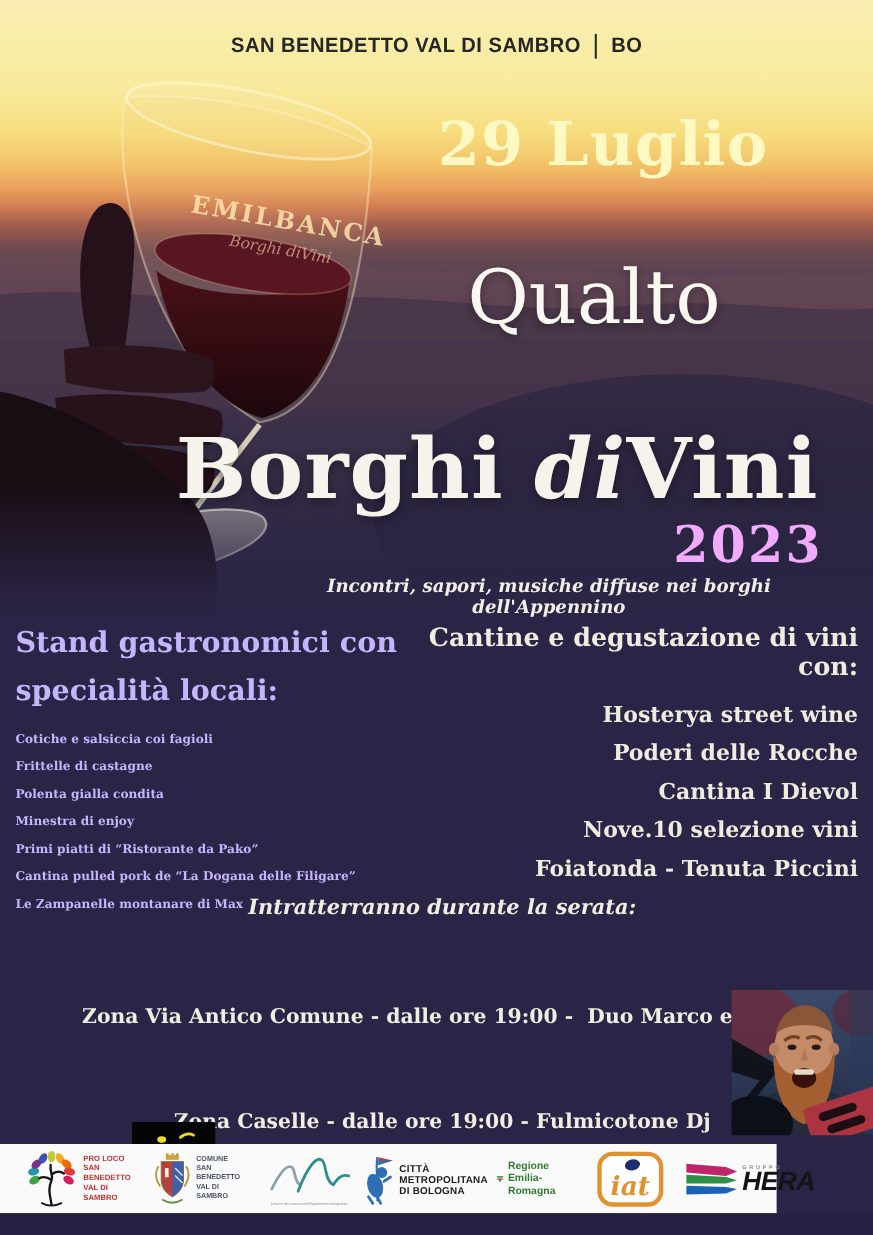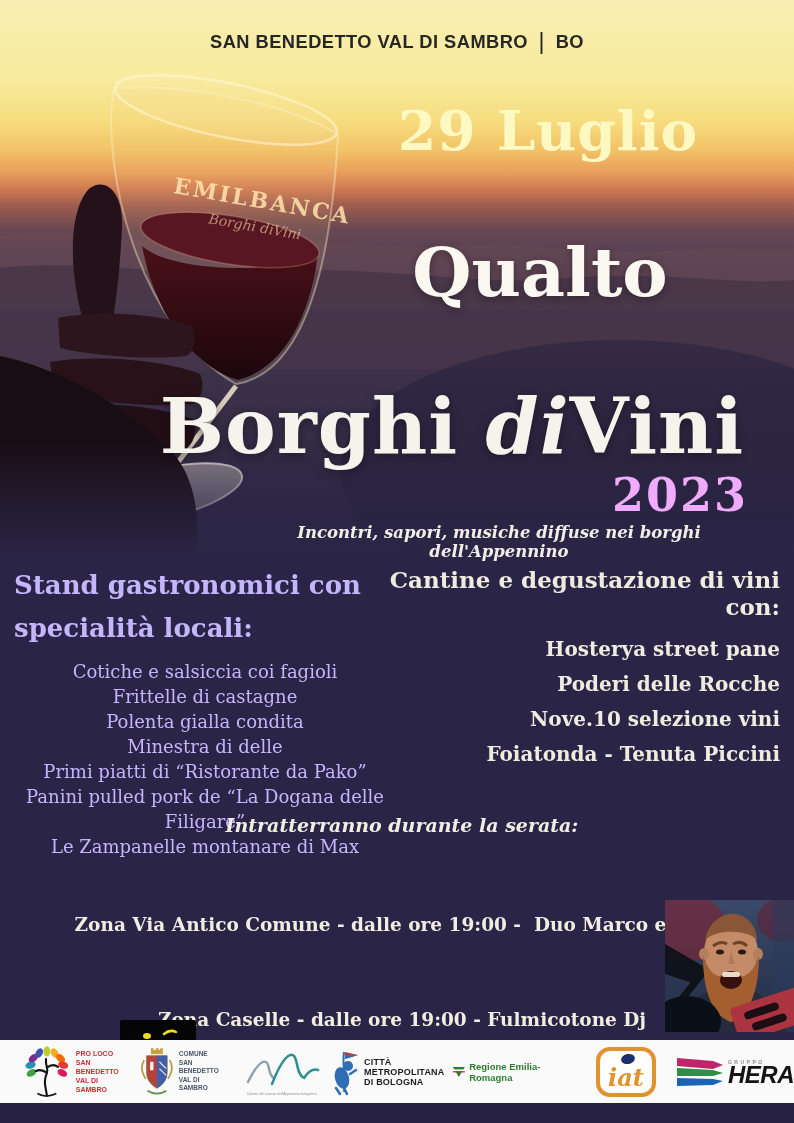--- a/index.html
+++ b/index.html
@@ -19,52 +19,52 @@
     font-size:19px; letter-spacing:0.5px; color:#262624;
     transform:scaleX(0.96);
   }
   .banner-sep { font-weight:400; font-size:24px; color:#262624; transform:translateY(-1px); }
   .hero-date {
     position:absolute; left:398px; top:98px;
     font-size:55px; font-weight:bold; color:#fef9c3; letter-spacing:1px;
   }
   .hero-village {
     position:absolute; left:360px; top:232px; width:360px; text-align:center;
-    font-size:68px; font-weight:bold; color:#faf8f1;
+    font-size:68px; font-weight:normal; color:#faf8f1;
     text-shadow:0 2px 8px rgba(0,0,0,.35);
   }
   .hero-title {
     position:absolute; left:120px; top:382px; width:664px; text-align:center;
     font-size:76px; font-weight:bold; color:#f6f3ec; letter-spacing:1px;
     text-shadow:0 2px 10px rgba(0,0,0,.4);
   }
   .hero-title .t-italic { font-style:italic; }
   .hero-year {
     position:absolute; right:46px; top:468px;
     font-size:46px; font-weight:bold; color:#f0abfc; letter-spacing:2px;
   }
   .hero-tagline {
     position:absolute; left:230px; right:26px; top:523px; text-align:center;
     font-size:16.5px; font-weight:bold; font-style:italic; color:#f2efe8;
   }
   
   .food-col { position:absolute; left:14px; top:564px; width:382px; color:#c4b5fd; }
   .food-heading { font-size:26px; font-weight:600; line-height:43px; }
-  .food-items { margin-top:9px; font-size:18px; font-weight:400; line-height:25px;text-align:center; }
+  .food-items { margin-top:9px; font-size:11px; font-weight:700; line-height:25px; }
   .wine-col { position:absolute; right:14px; top:566px; width:400px; text-align:right; color:#efecdf; }
   .wine-heading { font-size:23px; font-weight:600; }
   .wine-items { margin-top:12px; font-size:20px; font-weight:600; line-height:35px; }
   .ent-block { position:absolute; left:40px; right:30px; top:814px; text-align:center; color:#f0ede2; }
   .ent-heading { font-size:19px; font-weight:bold;font-style:italic; }
   .ent-items { margin-top:10px; font-size:18.5px; font-weight:600; line-height:31.5px; white-space:pre-wrap; }
   .enjoy-logo { position:absolute; left:120px; top:1020px; width:76px; height:66px; }
   .dj-photo { position:absolute; left:665px; top:900px; width:129px; height:132px; }
   
   .footer {
-    position:absolute; left:0; top:1040px; width:794px; height:63px;
+    position:absolute; left:0; top:1040px; width:706px; height:63px;
     background:#fbfafa; display:flex; align-items:center;
     font-family:"Liberation Sans", sans-serif;
   }
   .flogo { display:flex; align-items:center; gap:4px; }
   .flogo-proloco { margin-left:22px; }
   .flogo-comune  { margin-left:12px; }
   .flogo-unione  { margin-left:14px; }
   .flogo-cittamet{ margin-left:6px; }
   .flogo-regione { margin-left:8px; }
   .flogo-iat     { margin-left:28px; }
@@ -156,32 +156,33 @@
 
   <div class="food-col">
     <div class="food-heading">
       <div>Stand gastronomici con</div>
       <div>specialità locali:</div>
     </div>
     <div class="food-items">
       <div>Cotiche e salsiccia coi fagioli</div>
       <div>Frittelle di castagne</div>
       <div>Polenta gialla condita</div>
-      <div>Minestra di delle</div>
+      <div>Minestra di enjoy</div>
       <div>Primi piatti di “Ristorante da Pako”</div>
-      <div>Panini pulled pork de “La Dogana delle Filigare”</div>
+      <div>Cantina pulled pork de “La Dogana delle Filigare”</div>
       <div>Le Zampanelle montanare di Max</div>
     </div>
   </div>
 
   <div class="wine-col">
     <div class="wine-heading">Cantine e degustazione di vini con:</div>
     <div class="wine-items">
-      <div>Hosterya street pane</div>
+      <div>Hosterya street wine</div>
       <div>Poderi delle Rocche</div>
+      <div>Cantina I Dievol</div>
       <div>Nove.10 selezione vini</div>
       <div>Foiatonda - Tenuta Piccini</div>
     </div>
   </div>
 
   <div class="ent-block">
     <div class="ent-heading">Intratterranno durante la serata:</div>
     <div class="ent-items">
       <div class="ent-line">Zona Via Antico Comune - dalle ore 19:00 -  Duo Marco e Paola</div>
       <div class="ent-line">Zona Caselle - dalle ore 19:00 - Fulmicotone Dj</div>

